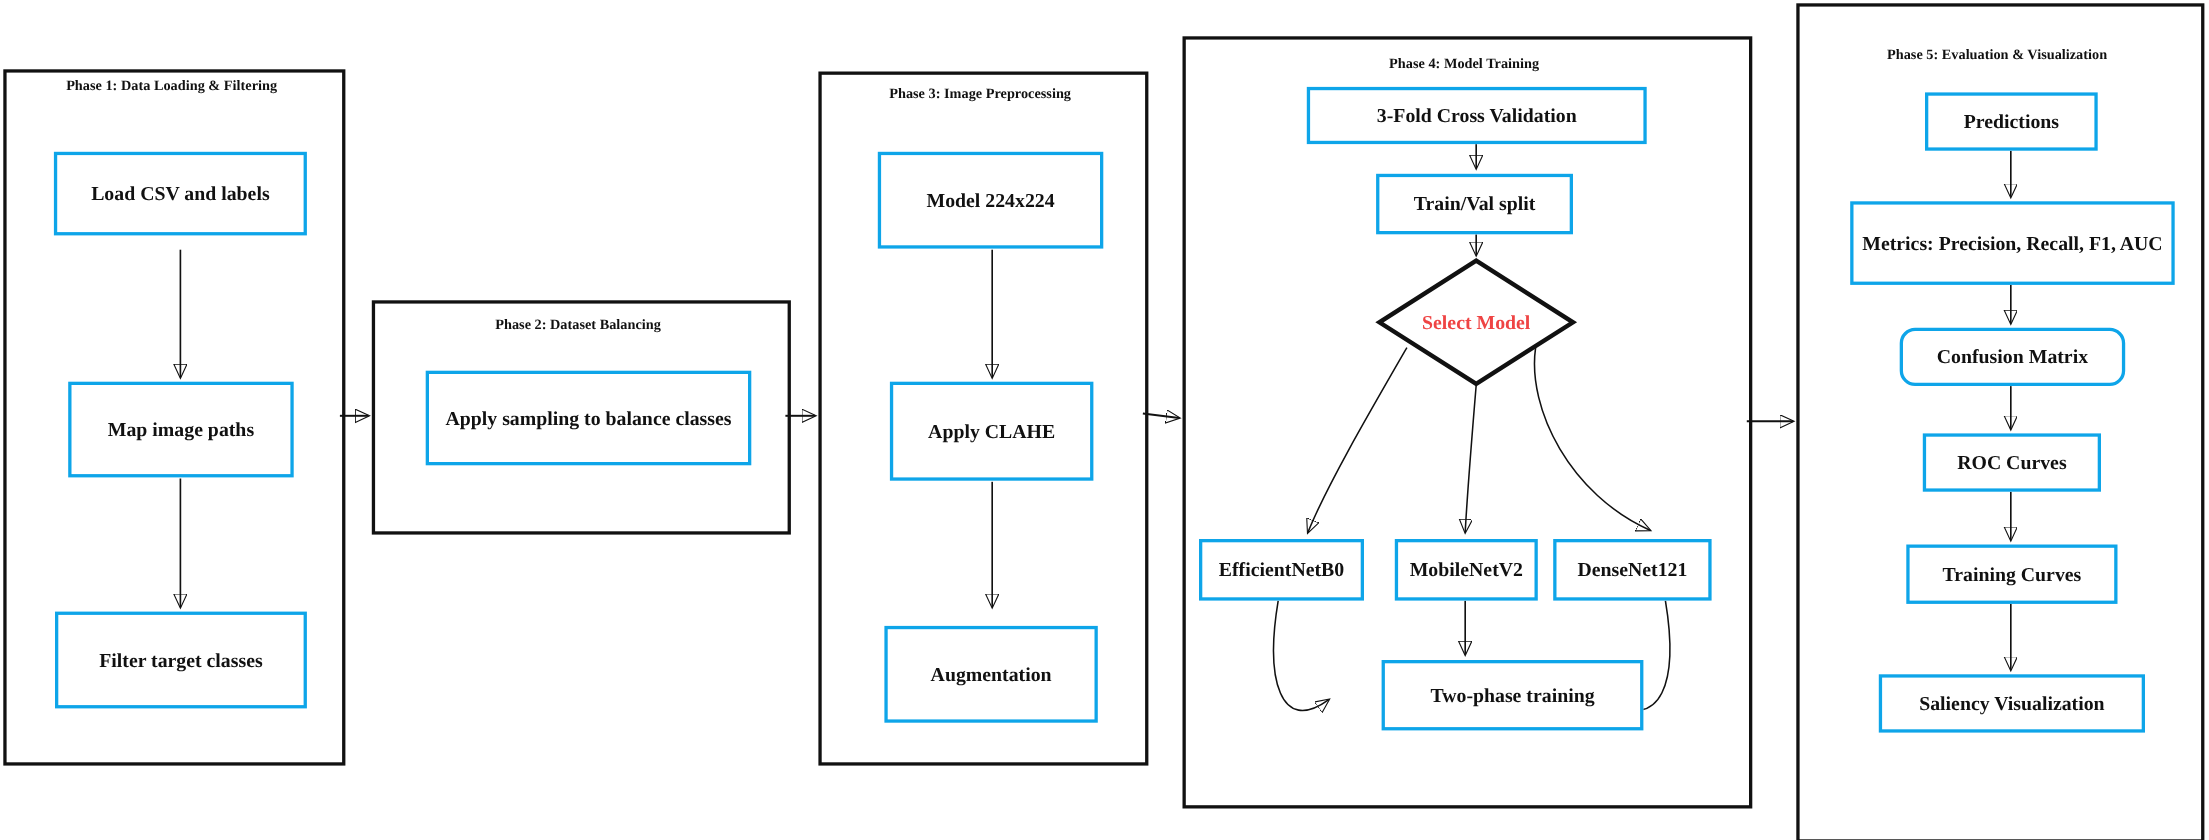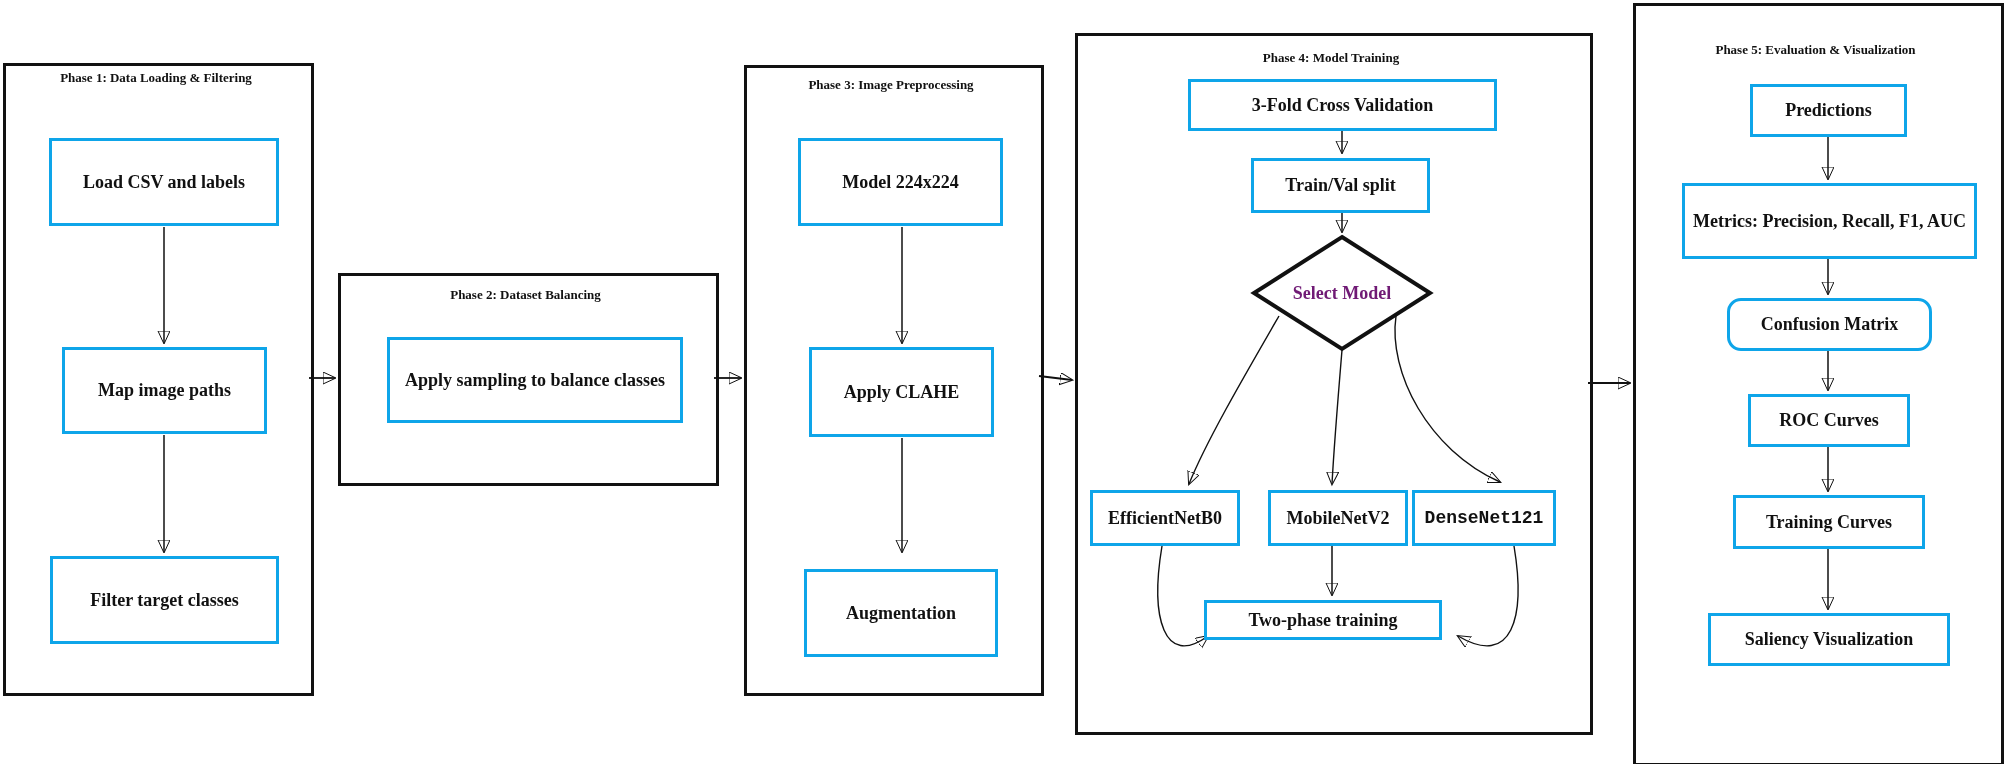--- a/index.html
+++ b/index.html
@@ -16,21 +16,21 @@
     text-align:center;color:#111;
   }
   .node{
     position:absolute;z-index:10;border:3px solid #0ea5e9;background:#ffffff;
     display:flex;align-items:center;justify-content:center;text-align:center;
     font-weight:bold;font-size:18px;line-height:1.25;padding:2px 6px;box-sizing:border-box;
     color:#111;
   }
   .diamond-label{
     position:absolute;z-index:11;display:flex;align-items:center;justify-content:center;
-    font-weight:bold;font-size:18px;text-align:center;color:#701a75;background:transparent;
+    font-weight:bold;font-size:18px;text-align:center;color:#ef4444;background:transparent;
   }
   #arrow-layer{position:absolute;left:0;top:0;z-index:5;}
   #arrow-layer path, #arrow-layer line{fill:none;stroke:#111;}
 </style>
 </head>
 <body>
 
 <div id="canvas">
 
   <div class="phase" style="left:3px;top:63px;width:305px;height:627px;"></div>
@@ -74,37 +74,37 @@
 
     <polygon points="1342,237 1430,293 1342,349 1254,293" fill="#ffffff" stroke="#111" stroke-width="4"></polygon>
 
     <line x1="1828" y1="137" x2="1828" y2="179" stroke-width="1.5" marker-end="url(#ah)"></line>
     <line x1="1828" y1="259" x2="1828" y2="294" stroke-width="1.5" marker-end="url(#ah)"></line>
     <line x1="1828" y1="351" x2="1828" y2="390" stroke-width="1.5" marker-end="url(#ah)"></line>
     <line x1="1828" y1="447" x2="1828" y2="491" stroke-width="1.5" marker-end="url(#ah)"></line>
     <line x1="1828" y1="549" x2="1828" y2="609" stroke-width="1.5" marker-end="url(#ah)"></line>
   </svg>
 
-  <div class="node" style="left:49px;top:138px;width:230px;height:88px;">Load CSV and labels</div>
+  <div class="node" style="left:49px;top:138px;width:230px;height:76px;">Load CSV and labels</div>
   <div class="node" style="left:50px;top:556px;width:229px;height:88px;">Filter target classes</div>
   <div class="node" style="left:62px;top:347px;width:205px;height:87px;">Map image paths</div>
 
   <div class="node" style="left:387px;top:337px;width:296px;height:86px;">Apply sampling to balance classes</div>
 
   <div class="node" style="left:798px;top:138px;width:205px;height:88px;">Model 224x224</div>
   <div class="node" style="left:809px;top:347px;width:185px;height:90px;">Apply CLAHE</div>
   <div class="node" style="left:804px;top:556px;width:194px;height:88px;margin-top:13px;">Augmentation</div>
 
   <div class="node" style="left:1188px;top:79px;width:309px;height:52px;">3-Fold Cross Validation</div>
   <div class="node" style="left:1251px;top:158px;width:179px;height:55px;">Train/Val split</div>
   <div class="diamond-label" style="left:1262px;top:273px;width:160px;height:40px;">Select Model</div>
   <div class="node" style="left:1090px;top:490px;width:150px;height:56px;">EfficientNetB0</div>
-  <div class="node" style="left:1268px;top:490px;width:140px;height:56px;">MobileNetV2</div>
-  <div class="node" style="left:1412px;top:490px;width:144px;height:56px;font-family:Liberation Mono, monospace;">DenseNet121</div>
-  <div class="node" style="left:1204px;top:600px;width:238px;height:40px;text-align:center;">Two-phase training</div>
+  <div class="node" style="left:1268px;top:490px;width:130px;height:56px;">MobileNetV2</div>
+  <div class="node" style="left:1412px;top:490px;width:144px;height:56px;">DenseNet121</div>
+  <div class="node" style="left:1256px;top:600px;width:238px;height:64px;text-align:center;">Two-phase training</div>
 
   <div class="node" style="left:1750px;top:84px;width:157px;height:53px;">Predictions</div>
   <div class="node" style="left:1682px;top:183px;width:295px;height:76px;">Metrics: Precision, Recall, F1, AUC</div>
   <div class="node" style="left:1727px;top:298px;width:205px;height:53px;border-radius:14px;">Confusion Matrix</div>
   <div class="node" style="left:1748px;top:394px;width:162px;height:53px;">ROC Curves</div>
   <div class="node" style="left:1733px;top:495px;width:192px;height:54px;">Training Curves</div>
   <div class="node" style="left:1708px;top:613px;width:242px;height:53px;">Saliency Visualization</div>
 
 </div>
 

